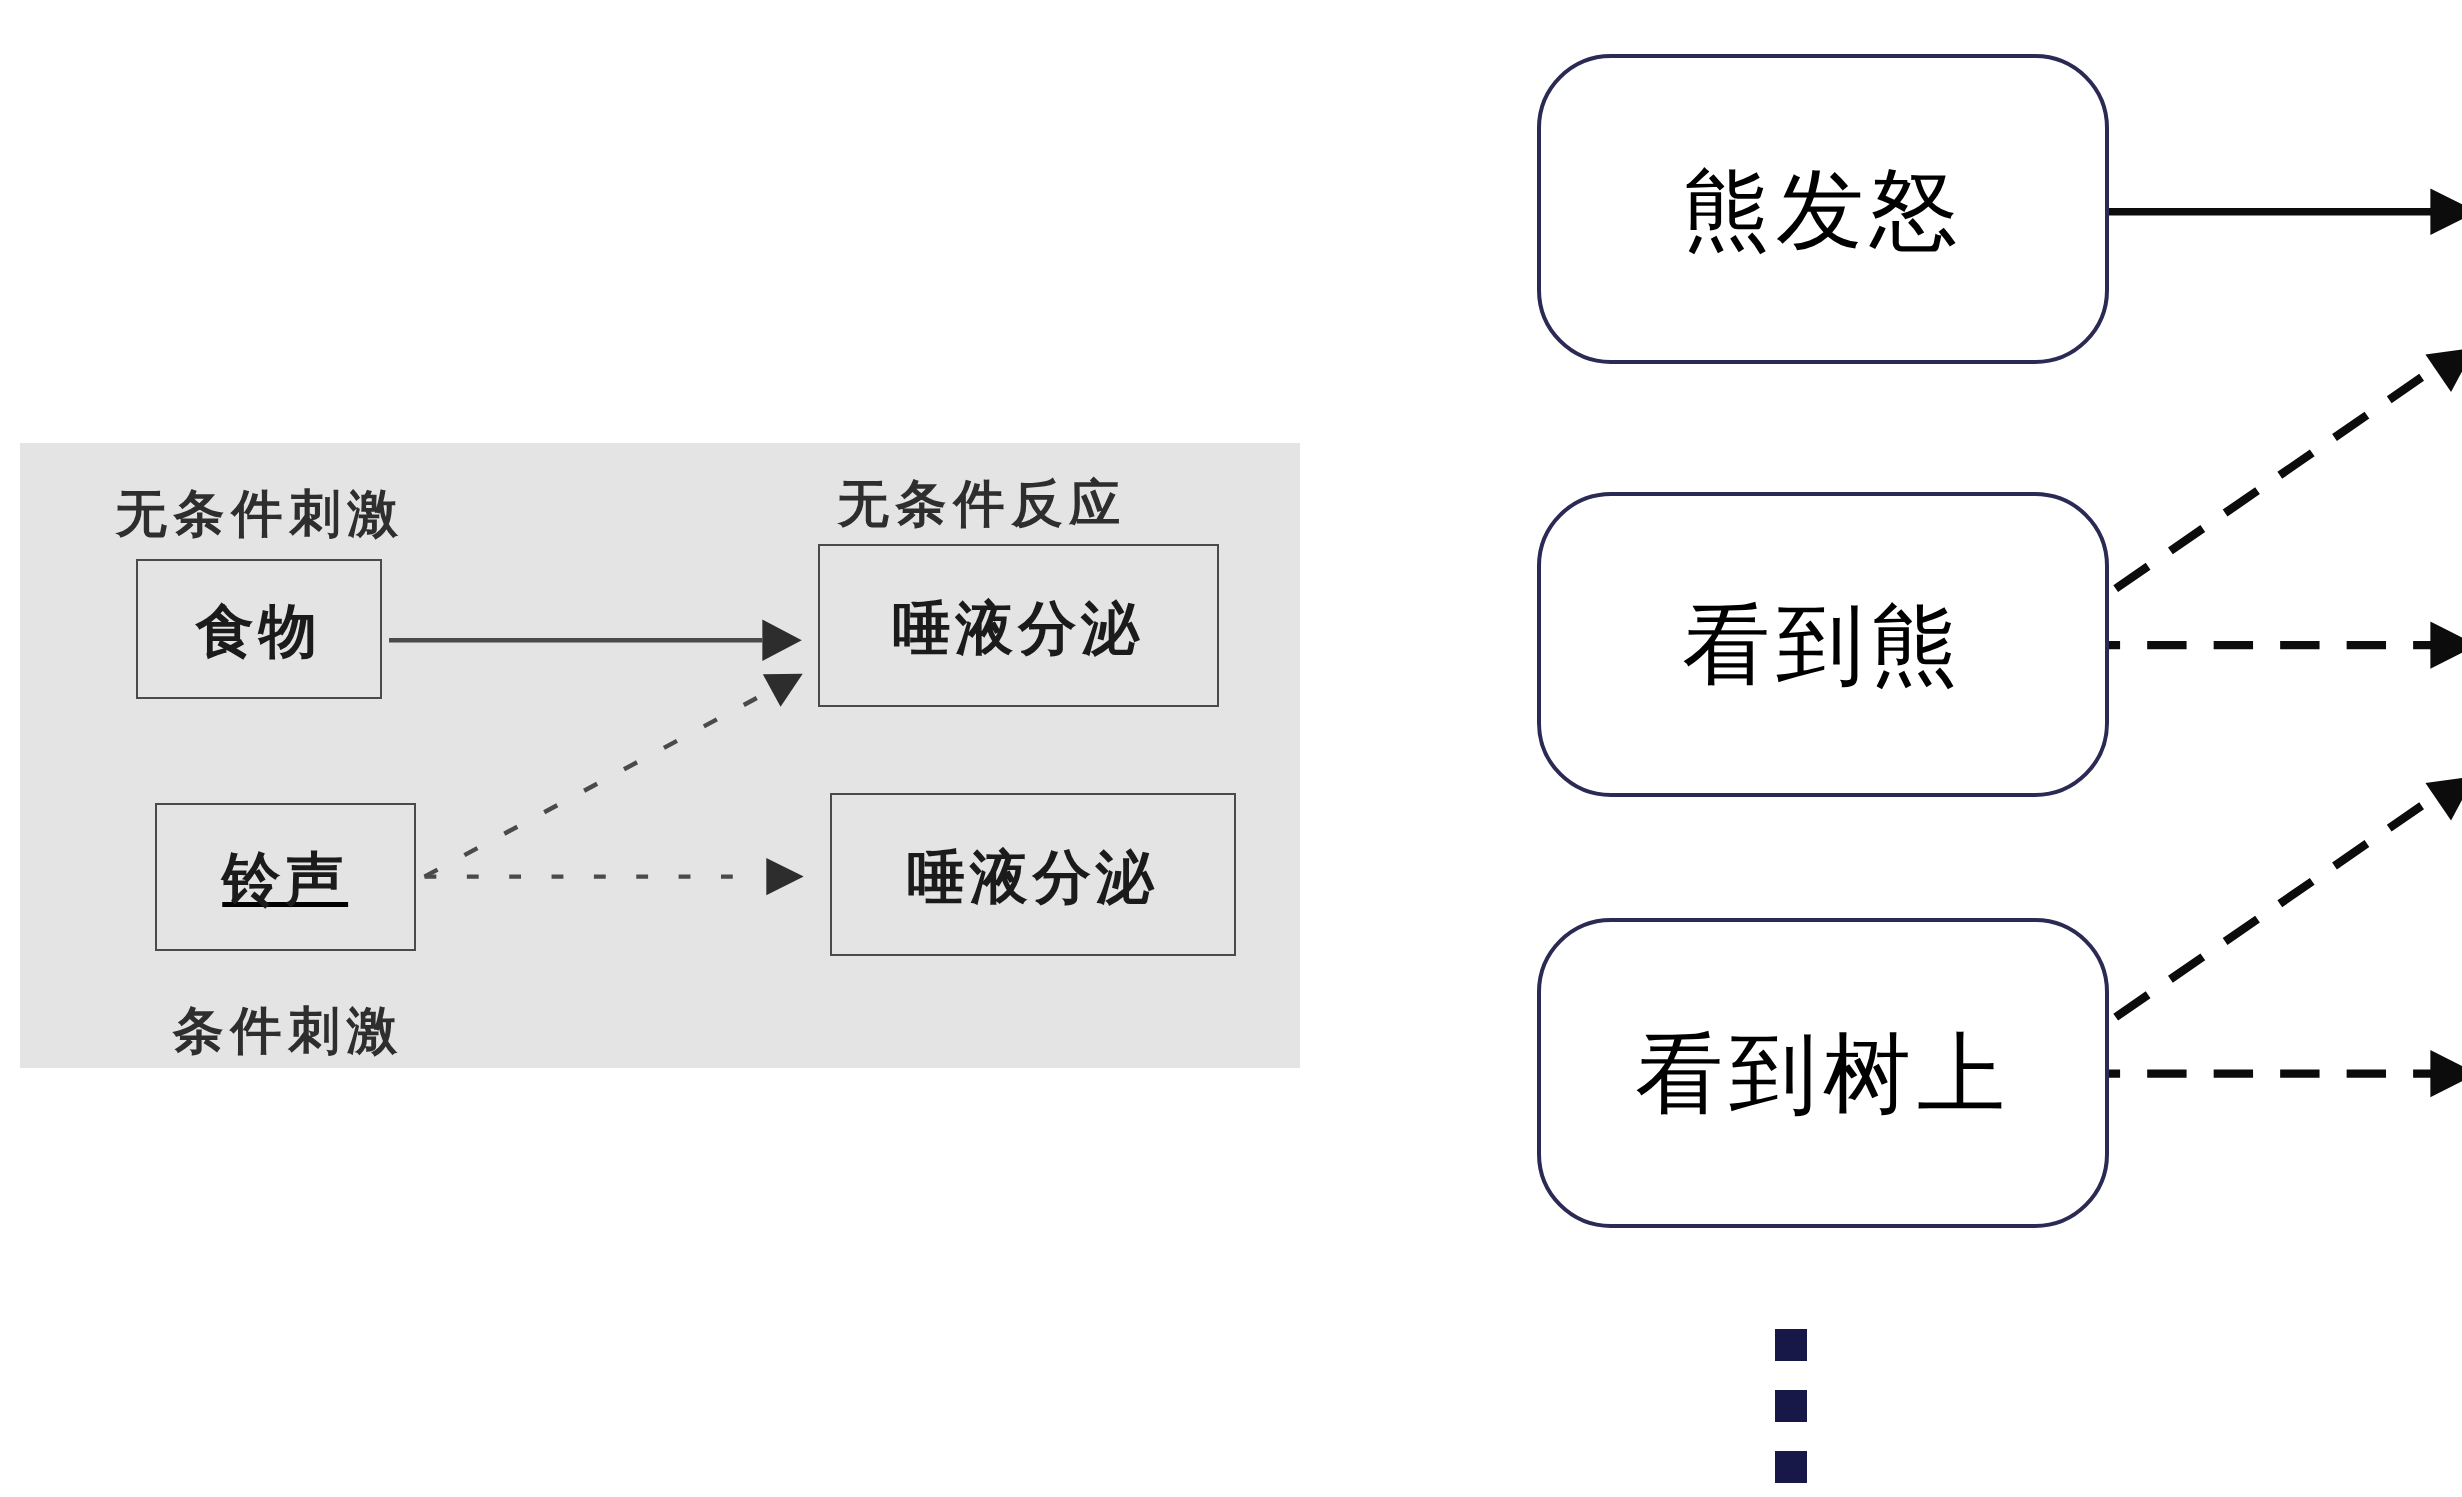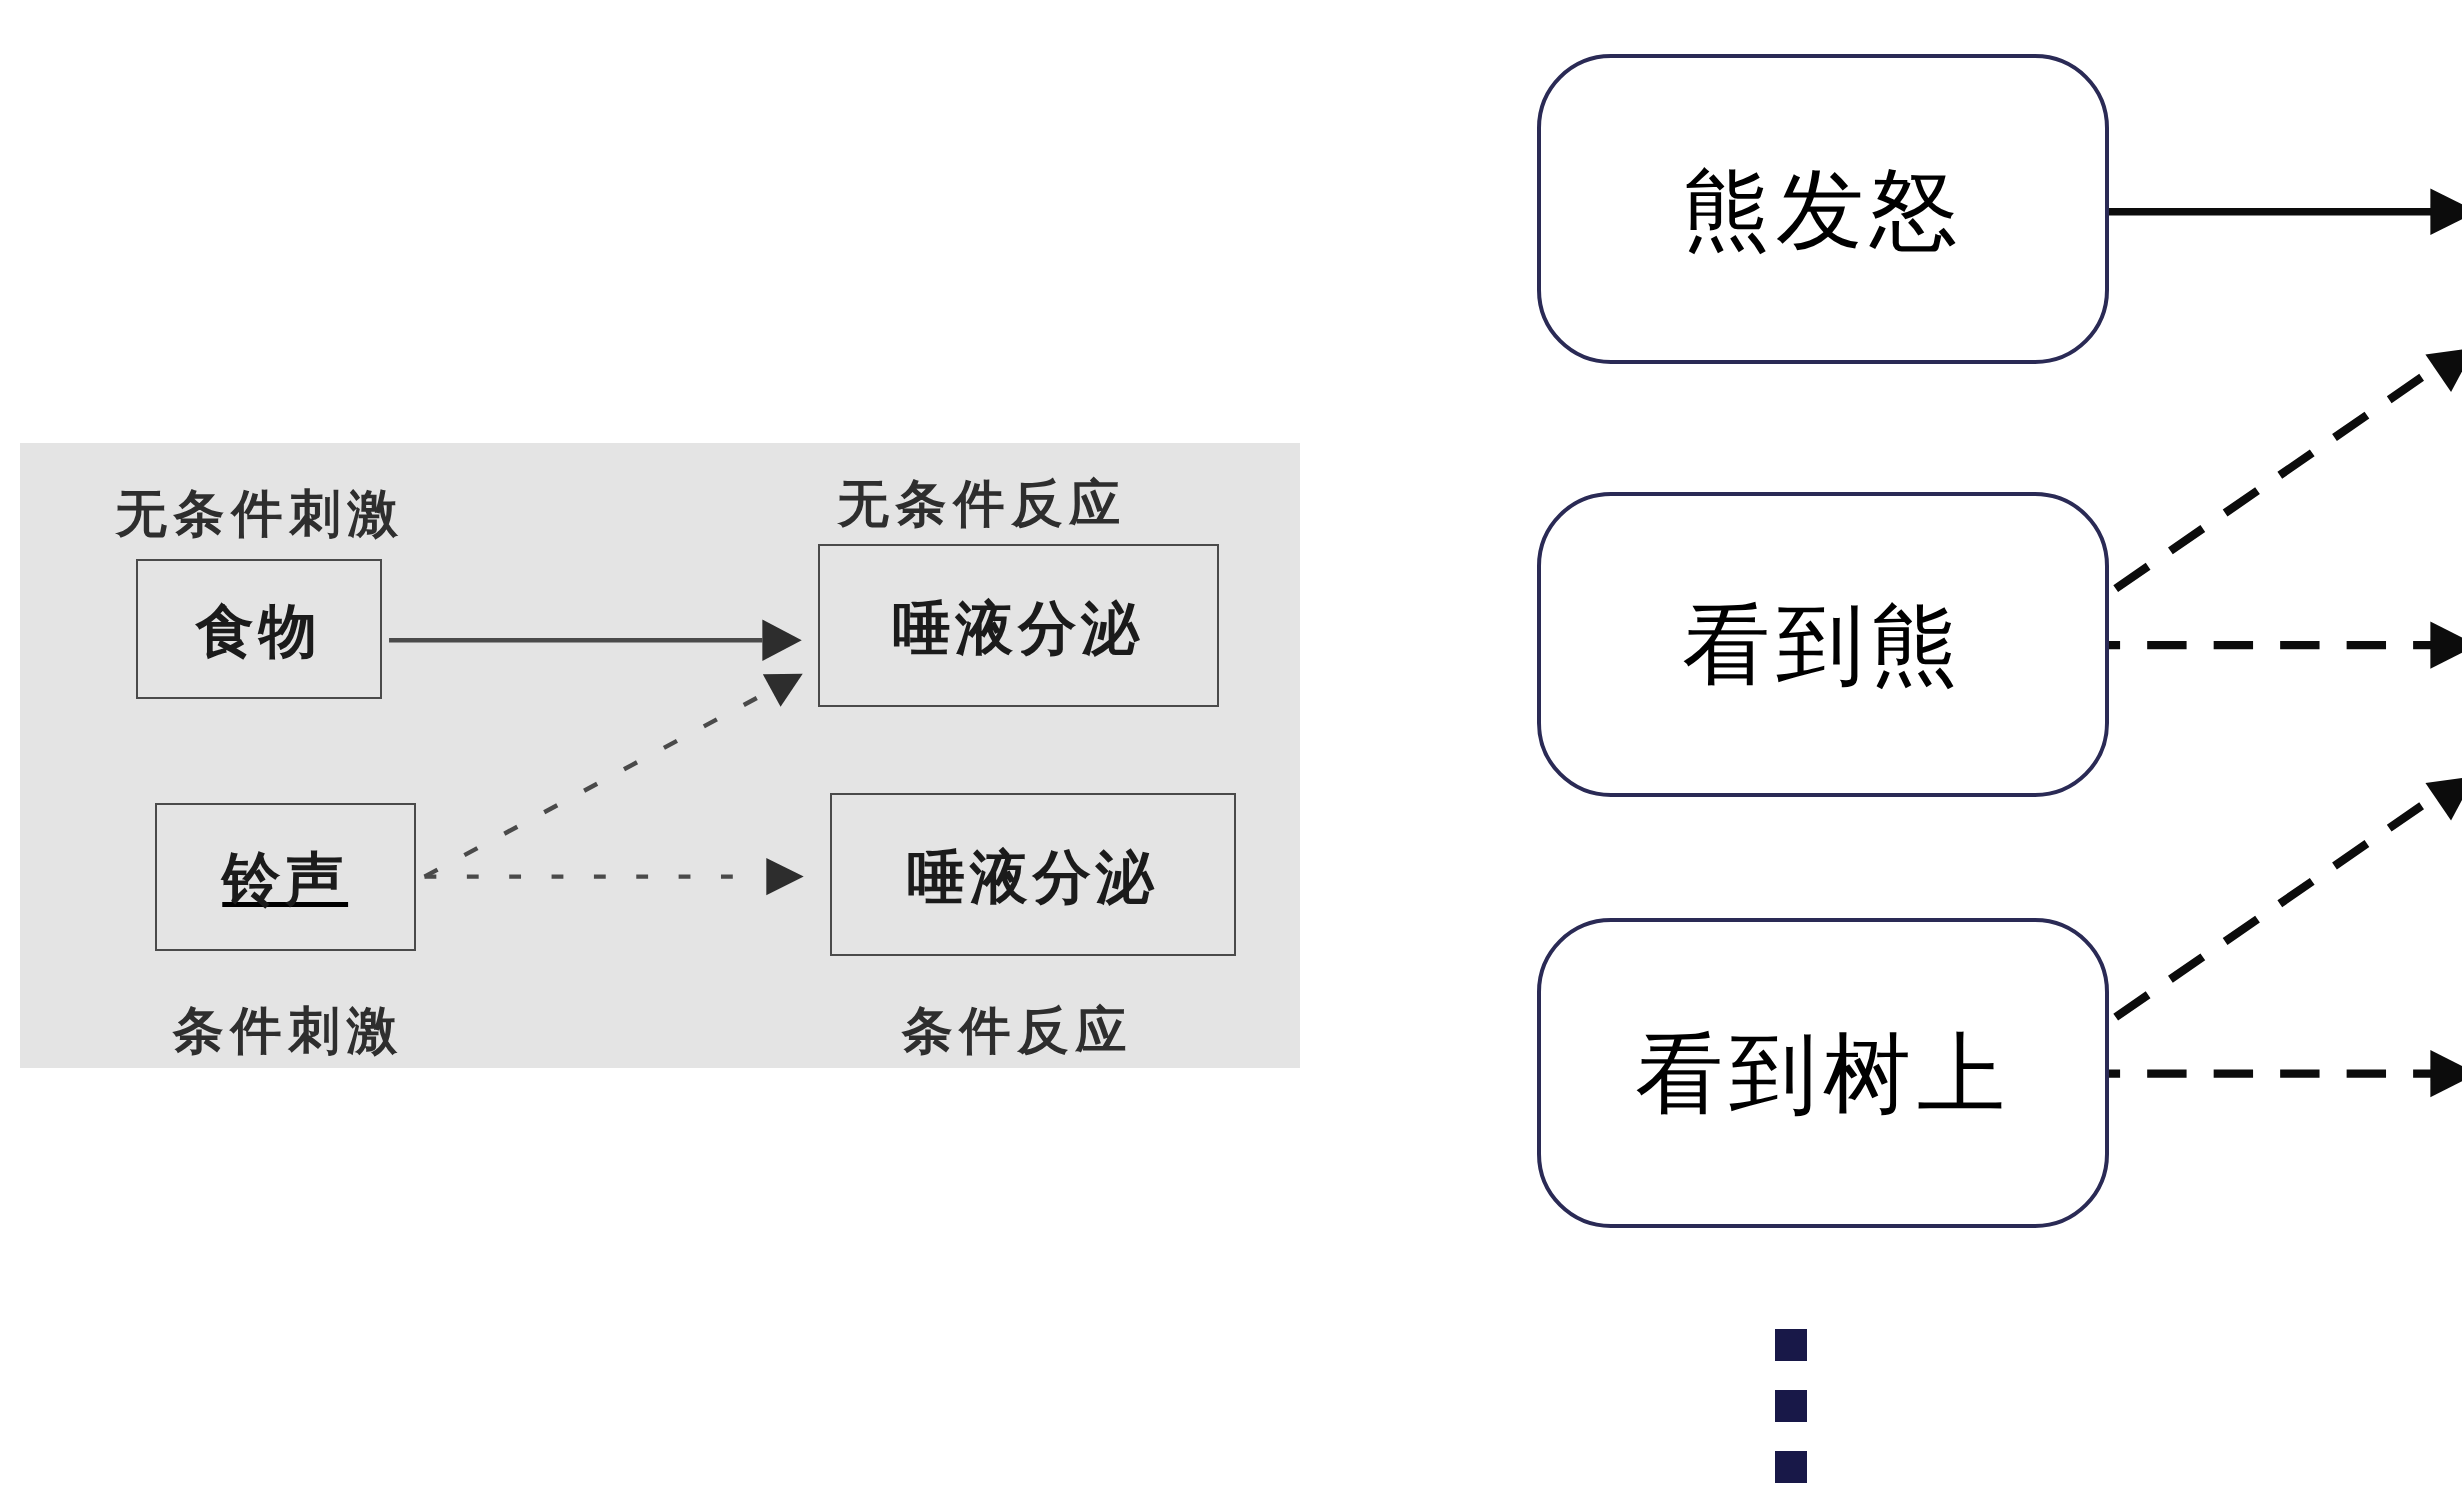--- a/index.html
+++ b/index.html
@@ -114,21 +114,20 @@
 
     <div class="panel-box" style="left:135px; top:360px; width:261px; height:148px;text-decoration:underline;">
       <span class="panel-box-label">铃声</span>
     </div>
 
     <div class="panel-box" style="left:810px; top:350px; width:406px; height:163px;">
       <span class="panel-box-label">唾液分泌</span>
     </div>
 
     <div class="panel-label" style="left:153px; top:554px;">条件刺激</div>
-    <div class="panel-label" style="left:882px; top:554px;">条件反应</div>
   </div>
 
   <svg class="wires" viewBox="0 0 6713 3041" xmlns="http://www.w3.org/2000/svg">
     <defs>
       <linearGradient id="loopBlue" x1="0" y1="0" x2="0" y2="1">
         <stop offset="0" stop-color="#3b3bab"></stop>
         <stop offset="0.5" stop-color="#3434c8"></stop>
         <stop offset="1" stop-color="#2e2ee0"></stop>
       </linearGradient>
     </defs>

